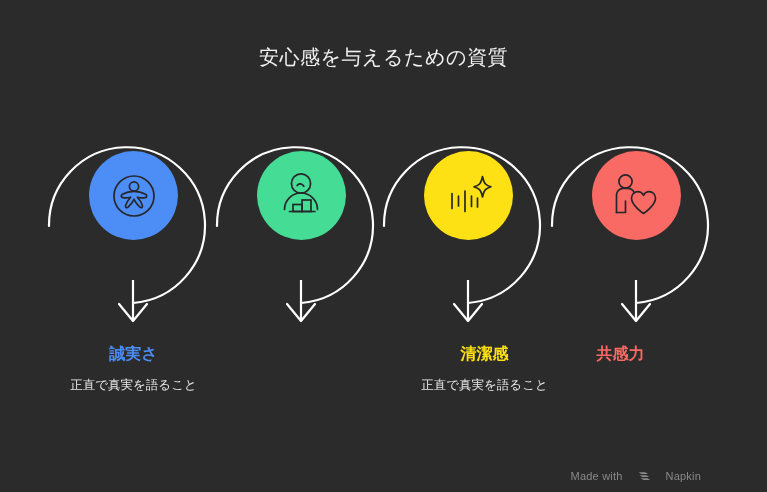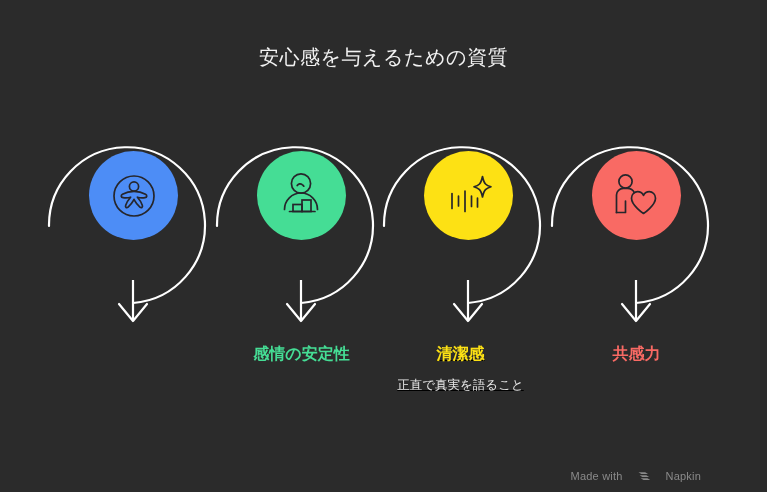--- a/index.html
+++ b/index.html
@@ -72,22 +72,22 @@
   }
 
   .caption {
     position: absolute;
     top: 344px;
     width: 185px;
     text-align: center;
   }
   .caption-0 { left: 41px; }
   .caption-1 { left: 209px; }
-  .caption-2 { left: 368px; text-decoration: underline; }
-  .caption-3 { left: 544px; }
+  .caption-2 { left: 392px; }
+  .caption-3 { left: 528px; }
 
   .caption-title {
     font-size: 16px;
     font-weight: bold;
     line-height: 20px;
     margin-bottom: 12px;
   }
   .caption-desc {
     font-size: 12.5px;
     color: #e8e8e8;
@@ -189,22 +189,25 @@
         <circle cx="16.5" cy="13.5" r="6.6"></circle>
         <path d="M7.5 44.5 L7.5 27 C7.5 23.3 10.6 20.4 14.2 20.4 L18.5 20.4 C21.5 20.4 24.2 22.2 25.3 24.6" stroke-linecap="round" stroke-linejoin="round"></path>
         <path d="M7.5 44.5 L16.5 44.5 L16.5 33" stroke-linecap="round" stroke-linejoin="round"></path>
         <path d="M34.5 45.5 C34.5 45.5 22.5 37.5 22.5 30.2 C22.5 26.4 25.4 23.7 28.7 23.7
                  C31.3 23.7 33.4 25.3 34.5 27.4 C35.6 25.3 37.7 23.7 40.3 23.7
                  C43.6 23.7 46.5 26.4 46.5 30.2 C46.5 37.5 34.5 45.5 34.5 45.5 Z" stroke-linejoin="round"></path>
       </svg>
     </div>
   </div>
 
+  <div class="caption caption-0">
+    <div class="caption-title" style="color:#4d8df6">誠実さ</div>
+    <div class="caption-desc">正直で真実を語ること</div>
+  </div>
   <div class="caption caption-1">
-    <div class="caption-title" style="color:#45dd95">感情の安定性</div>
   </div>
   <div class="caption caption-2">
     <div class="caption-title" style="color:#fde114">清潔感</div>
     <div class="caption-desc">正直で真実を語ること</div>
   </div>
   <div class="caption caption-3">
     <div class="caption-title" style="color:#f96a64">共感力</div>
   </div>
 
   <div id="watermark">

